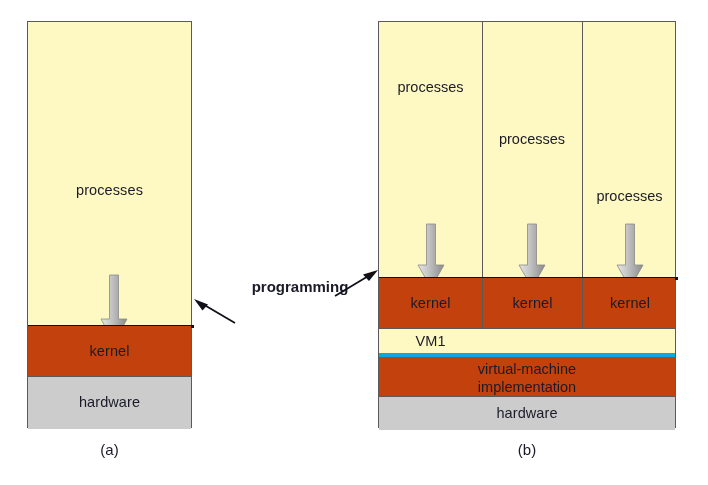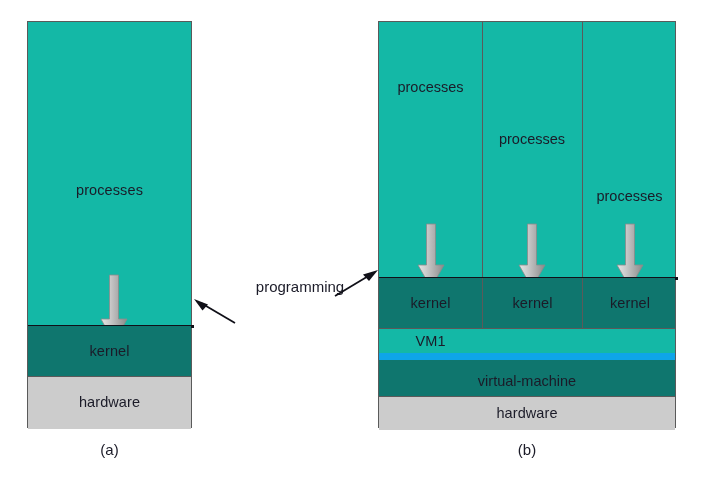--- a/index.html
+++ b/index.html
@@ -7,56 +7,56 @@
     width:708px;height:485px;position:relative;overflow:hidden;
     font-family:"Liberation Sans","DejaVu Sans",sans-serif;
     color:#1b1b28;
   }
   .stage{position:absolute;left:0;top:0;width:708px;height:485px;}
 
   
   .panel{position:absolute;box-sizing:border-box;}
   .outline{border:1.5px solid #5a5a5a;}
   .band{position:absolute;box-sizing:border-box;display:flex;align-items:center;justify-content:center;}
-  .blue{background:#0f766e;}
+  .blue{background:#c2410c;}
   .gray{background:#cccccc;}
-  .white{background:#14b8a6;}
+  .white{background:#fef9c3;}
   .lbl{font-size:14.5px;line-height:1.15;text-align:center;letter-spacing:.1px;}
   .lbl2{font-size:14.5px;line-height:1.18;text-align:center;}
   .vrule{position:absolute;background:#5a5a5a;width:1px;top:0;bottom:0;}
   .thickline{position:absolute;background:#101018;height:2.5px;}
 
   
   #panelA{left:27px;top:21px;width:165px;height:407px;}
   #panelA .procArea{position:absolute;left:0;top:0;width:100%;height:304px;}
   #panelA .procTxt{position:absolute;left:0;top:160px;width:100%;}
   #panelA .kbandA{left:0;top:304px;width:100%;height:50px;border-top:0;}
   #panelA .hbandA{left:0;top:354px;width:100%;height:52.5px;border-top:1px solid #5a5a5a;}
   #panelA .thickA{left:-0.5px;top:303px;width:166px;}
 
   
   #panelB{left:378px;top:21px;width:298px;height:407px;}
   .colTxt{position:absolute;font-size:14.5px;text-align:center;}
 
   .bRowKernel{position:absolute;left:0;top:256px;width:100%;height:50px;}
   .bRowVM{position:absolute;left:0;top:306px;width:100%;height:25px;border-top:1px solid #5a5a5a;}
-  .bRowImpl{position:absolute;left:0;top:331px;width:100%;height:43px;border-top:7px solid #0ea5e9;}
+  .bRowImpl{position:absolute;left:0;top:331px;width:100%;height:43px;border-top:4px solid #0ea5e9;}
   .bRowHw{position:absolute;left:0;top:374px;width:100%;height:33px;border-top:1px solid #5a5a5a;}
   .cell{position:absolute;top:0;bottom:0;display:flex;align-items:center;justify-content:center;box-sizing:border-box;}
   .c1{left:0;width:103px;}
   .c2{left:103px;width:100px;border-left:1px solid #5a5a5a;}
   .c3{left:203px;width:95px;border-left:1px solid #5a5a5a;}
   .thickB{left:-0.5px;top:255px;width:299px;}
 
   
   .caption{position:absolute;font-size:15px;text-align:center;}
 
   
   #pitext{position:absolute;left:226px;top:278px;width:148px;text-align:center;
-          font-size:15px;line-height:1.25;}
+          font-size:15px;line-height:1.25;font-weight:bold;}
 
   
   .garrow{position:absolute;}
   svg{display:block;overflow:visible;}
 </style>
 </head>
 <body>
 
 <div class="stage">
 
@@ -174,20 +174,21 @@
 
     <div class="bRowVM white">
       <div class="cell c1">
         <span class="lbl">VM1</span>
       </div>
     </div>
 
     <div class="bRowImpl blue" style="display:flex;align-items:center;justify-content:center;">
       <div class="lbl2">
         <div>virtual-machine</div>
+        <div>implementation</div>
       </div>
     </div>
 
     <div class="bRowHw gray" style="display:flex;align-items:center;justify-content:center;">
       <span class="lbl">hardware</span>
     </div>
   </div>
 
   <div class="caption" style="left:378px;top:441px;width:298px;">(b)</div>
 

